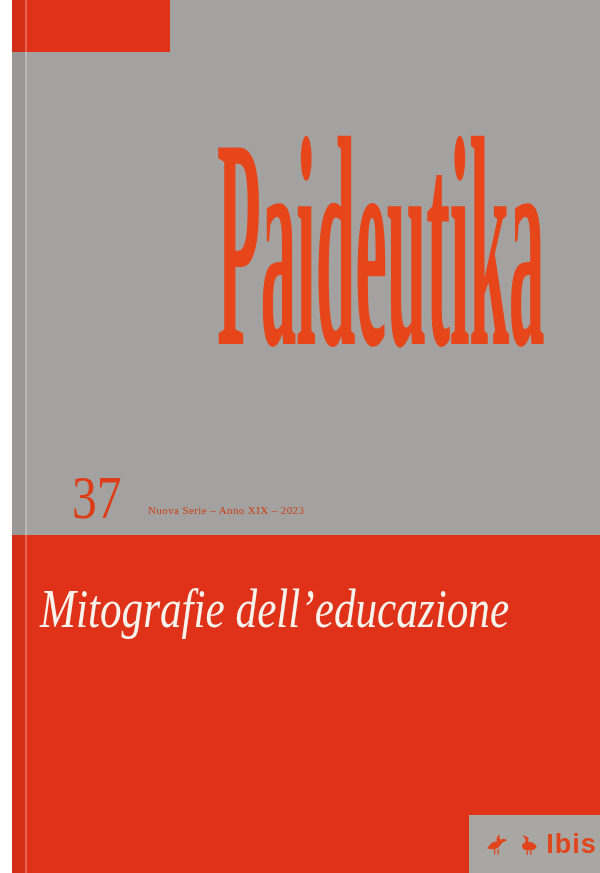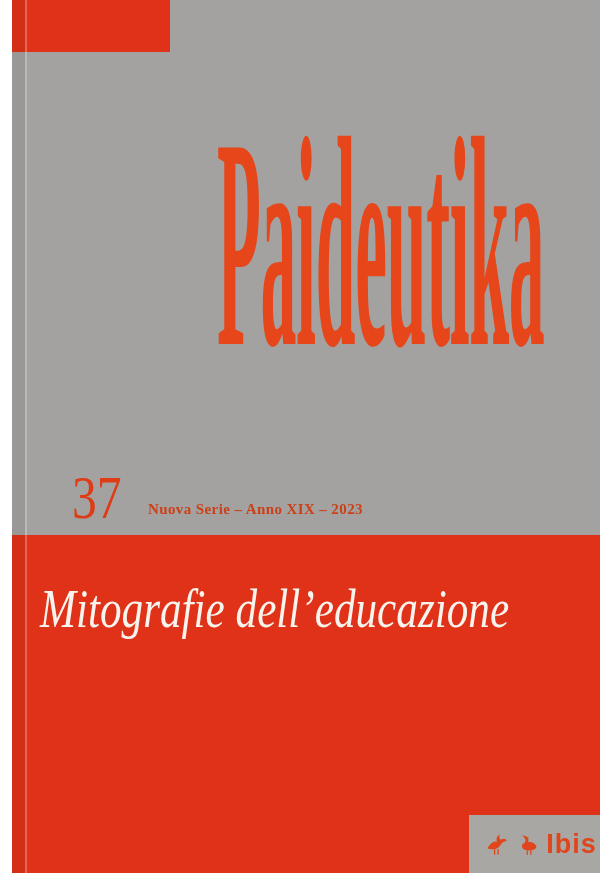--- a/index.html
+++ b/index.html
@@ -38,21 +38,21 @@
   .issue-row{
     position:absolute;left:60px;top:466px;
     display:flex;align-items:baseline;gap:14px;text-align:right;
   }
   .issue-number{
     font-size:62px;line-height:1;color:var(--issue-orange);
     transform:scaleX(0.8);transform-origin:0 100%;
     display:inline-block;
   }
   .series-info{
-    font-size:15px;font-weight:bold;color:var(--series-orange);
+    font-size:11px;font-weight:normal;color:var(--series-orange);
     letter-spacing:0.4px;position:relative;top:-4px;white-space:nowrap;
   }
   .band{
     position:absolute;left:0;top:535px;width:600px;height:412px;
     background:var(--accent-red-orange);
   }
   .volume-title{
     position:absolute;left:28px;top:47px;white-space:nowrap;
     font-style:italic;font-size:54px;line-height:1;
     color:var(--band-text-white);

